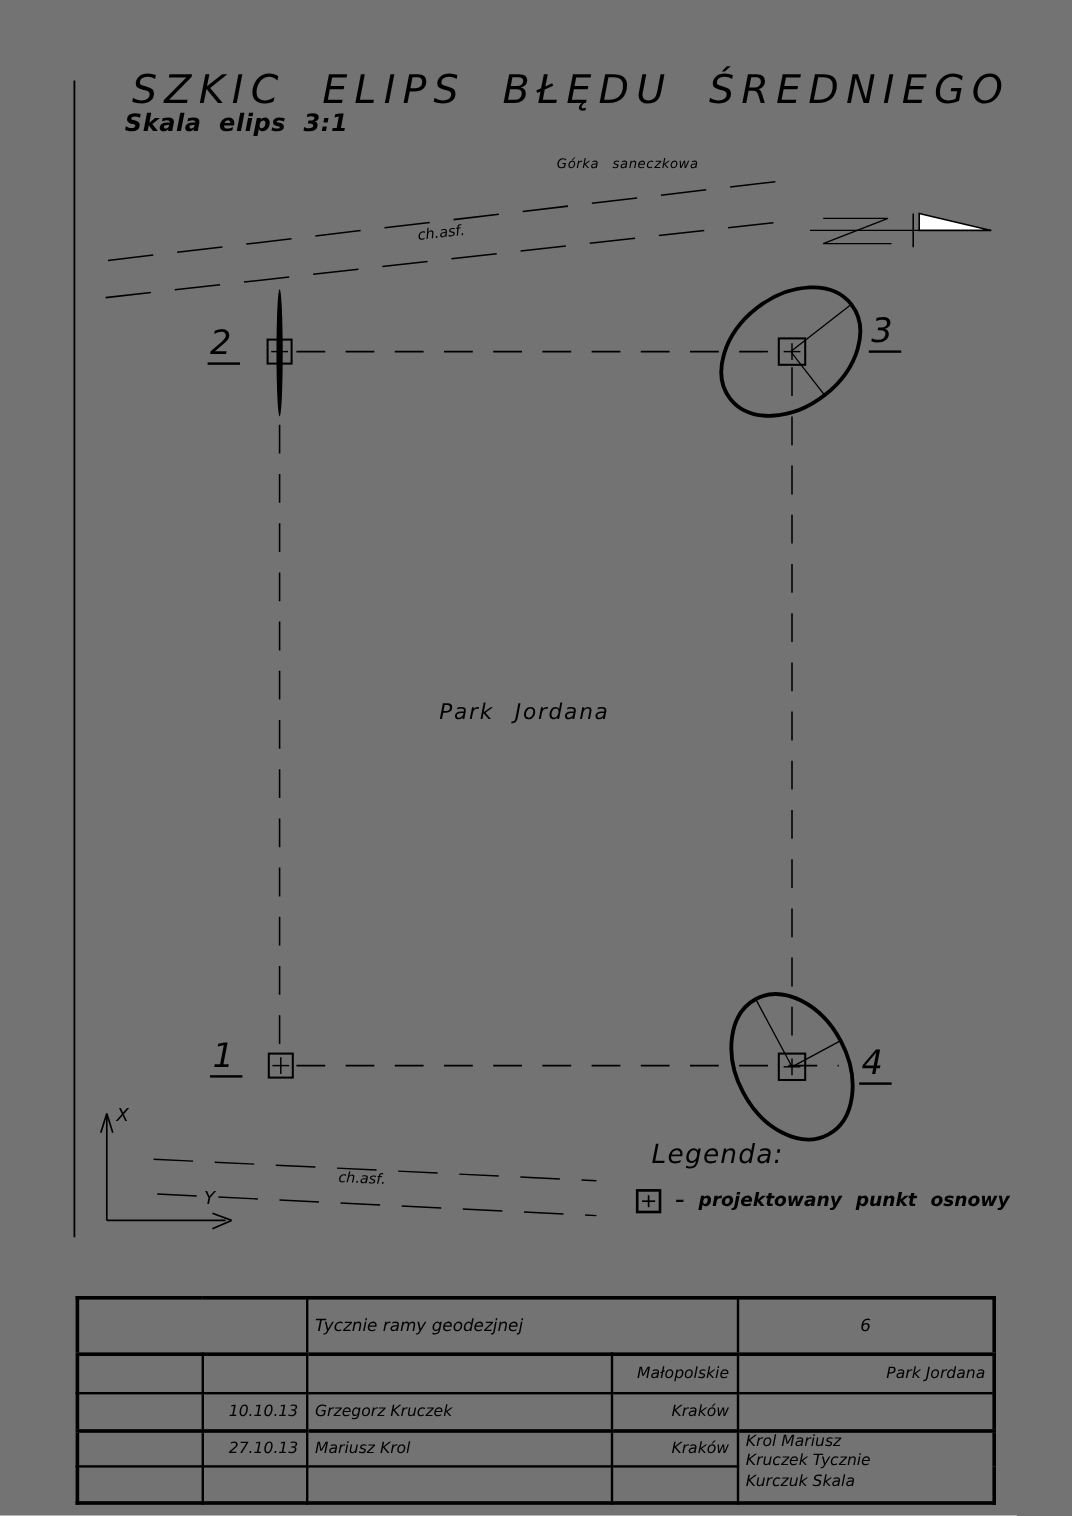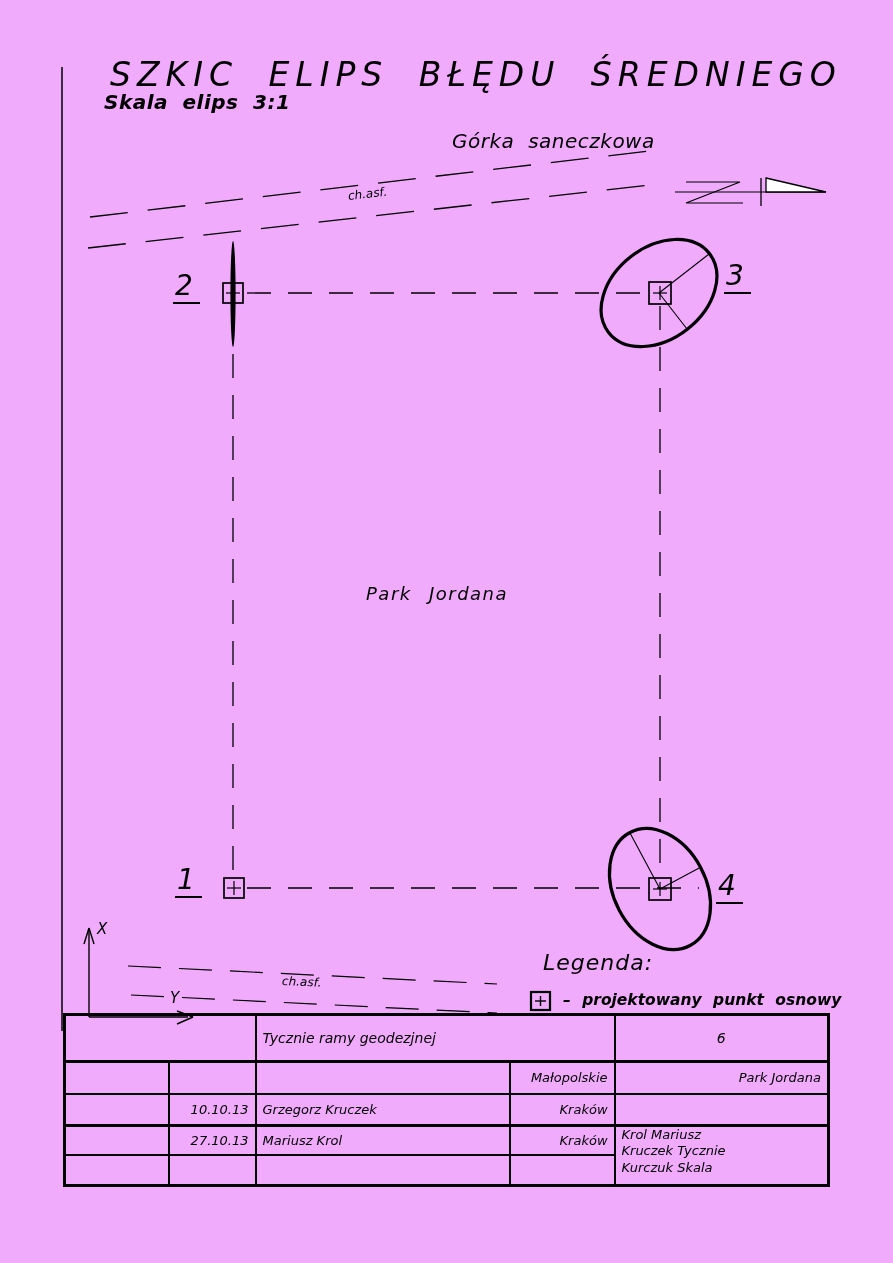--- a/index.html
+++ b/index.html
@@ -1,40 +1,40 @@
 <!DOCTYPE html>
 <html><head>
 <meta charset="utf-8">
 <style>
   html,body{margin:0;padding:0;background:#e8e8e8;}
   .page{
-    position:relative;width:893px;height:1263px;background:#f0abfc;
+    position:relative;width:893px;height:1263px;background:#737373;
     margin:0 auto;overflow:hidden;
     font-family:"DejaVu Sans","Liberation Sans",sans-serif;color:#000;
   }
   svg.linework{position:absolute;left:0;top:0;width:893px;height:1263px;}
   .lbl{position:absolute;white-space:nowrap;line-height:1;font-style:italic;color:#000;}
   .title-main{left:110px;top:58px;font-size:33px;font-weight:300;letter-spacing:6px;word-spacing:14px;}
   .scale-note{left:104px;top:92px;font-size:20px;font-weight:bold;word-spacing:7px;letter-spacing:.5px;}
-  .gorka{left:452px;top:131px;font-size:20px;word-spacing:7px;letter-spacing:.5px;}
+  .gorka{left:464px;top:131px;font-size:11px;word-spacing:7px;letter-spacing:.5px;}
   .chasf-top{left:348px;top:190px;font-size:12px;transform:rotate(-6.5deg);transform-origin:left center;}
   .chasf-bottom{left:282px;top:975px;font-size:12px;transform:rotate(2.5deg);transform-origin:left center;}
   .park{left:366px;top:585px;font-size:18px;word-spacing:10px;letter-spacing:1.5px;}
   .legend-title{left:543px;top:952px;font-size:22px;letter-spacing:1px;}
   .legend-item{left:563px;top:993px;font-size:15.5px;font-weight:bold;word-spacing:6px;}
   .pt-label{font-size:28px;display:inline-block;border-bottom:2px solid #000;padding:0 7px 2px 2px;}
   .pt-1{left:175px;top:866px;}
   .pt-2{left:173px;top:272px;}
   .pt-3{left:724px;top:262px;}
   .pt-4{left:716px;top:872px;}
   .axis-x{left:97px;top:922px;font-size:15px;}
   .axis-y{left:170px;top:991px;font-size:15px;}
 
   table.titleblock{
-    position:absolute;left:63px;top:1013px;width:764px;height:171px;
+    position:absolute;left:63px;top:1080px;width:764px;height:171px;
     border-collapse:collapse;table-layout:fixed;
     font-style:italic;font-size:13px;color:#000;
   }
   table.titleblock td{border:2px solid #000;padding:0 6px;overflow:hidden;}
   table.titleblock{border:3px solid #000;}
   tr.r1 td{border-bottom-width:3px;}
   tr.r3 td{border-bottom-width:3px;}
   td.c-task{font-size:14px;padding-left:10px;}
   td.c-num{text-align:center;font-size:14px;}
   td.c-center{text-align:right;}

